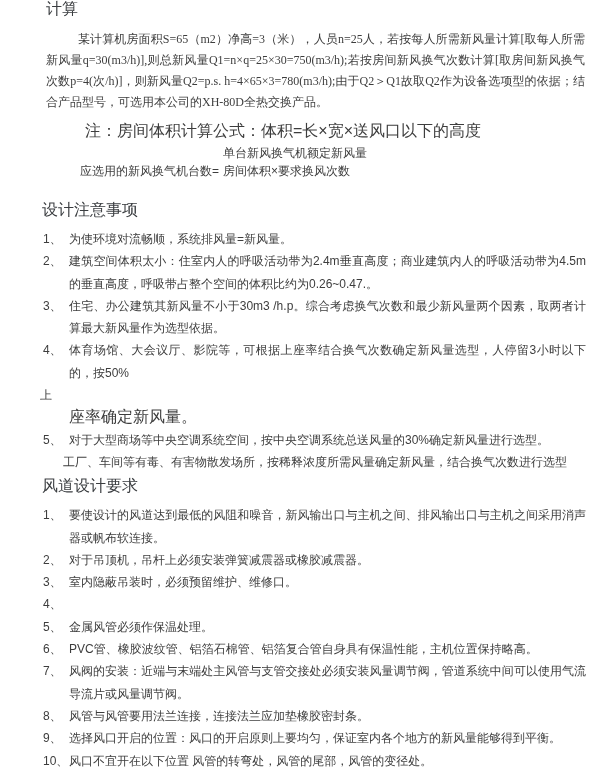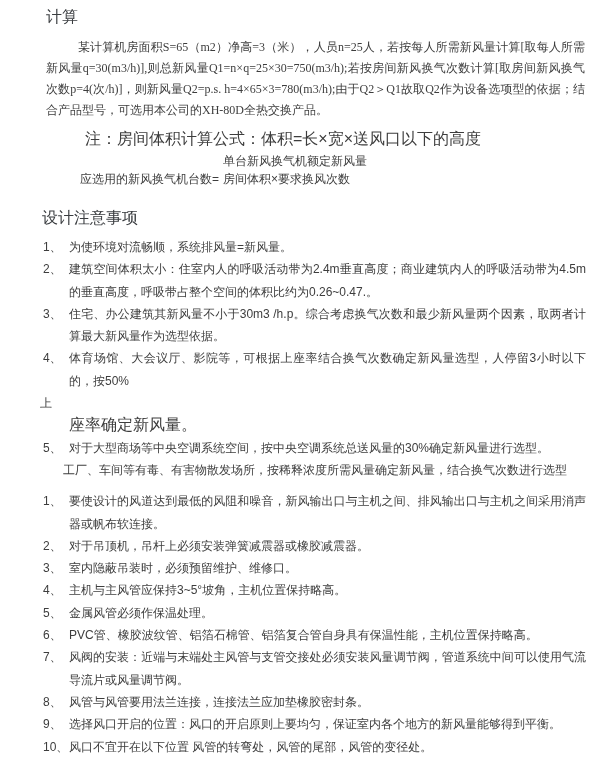--- a/index.html
+++ b/index.html
@@ -13,21 +13,21 @@
     overflow: hidden;
     box-sizing: border-box;
   }
   .h {
     font-size: 16px;
     font-weight: 400;
     color: #3a3d40;
     line-height: 18px;
     margin: 0;
   }
-  #h-calc { padding: 8px 0 0 46px; }
+  #h-calc { padding: 0 0 0 46px; }
   #h-notes { margin: 21px 0 0 42px; }
   #h-duct  { margin: 4px 0 0 42px; }
 
   .para {
     font-size: 12px;
     line-height: 21px;
     text-align: justify;
     margin: 11px 15px 0 46px;
     text-indent: 32px;
     font-family: Liberation Serif, serif;
@@ -118,36 +118,36 @@
     </div>
     <div class="orphan-line">上</div>
     <div class="cont-line">座率确定新风量。</div>
     <div class="li">
       <span class="num">5、</span>
       <span class="txt">对于大型商场等中央空调系统空间，按中央空调系统总送风量的30%确定新风量进行选型。</span>
     </div>
     <div class="followup-line">工厂、车间等有毒、有害物散发场所，按稀释浓度所需风量确定新风量，结合换气次数进行选型</div>
   </div>
 
+  <h2 class="h" id="h-duct">风道设计要求</h2>
   <div class="list">
     <div class="li">
       <span class="num">1、</span>
       <span class="txt">要使设计的风道达到最低的风阻和噪音，新风输出口与主机之间、排风输出口与主机之间采用消声器或帆布软连接。</span>
     </div>
     <div class="li">
       <span class="num">2、</span>
       <span class="txt">对于吊顶机，吊杆上必须安装弹簧减震器或橡胶减震器。</span>
     </div>
     <div class="li">
       <span class="num">3、</span>
       <span class="txt">室内隐蔽吊装时，必须预留维护、维修口。</span>
     </div>
     <div class="li">
       <span class="num">4、</span>
-      <span class="txt">主机与主风管应保持3~5°坡角，主机位置保持略高。</span>
     </div>
     <div class="li">
       <span class="num">5、</span>
       <span class="txt">金属风管必须作保温处理。</span>
     </div>
     <div class="li">
       <span class="num">6、</span>
       <span class="txt">PVC管、橡胶波纹管、铝箔石棉管、铝箔复合管自身具有保温性能，主机位置保持略高。</span>
     </div>
     <div class="li">

